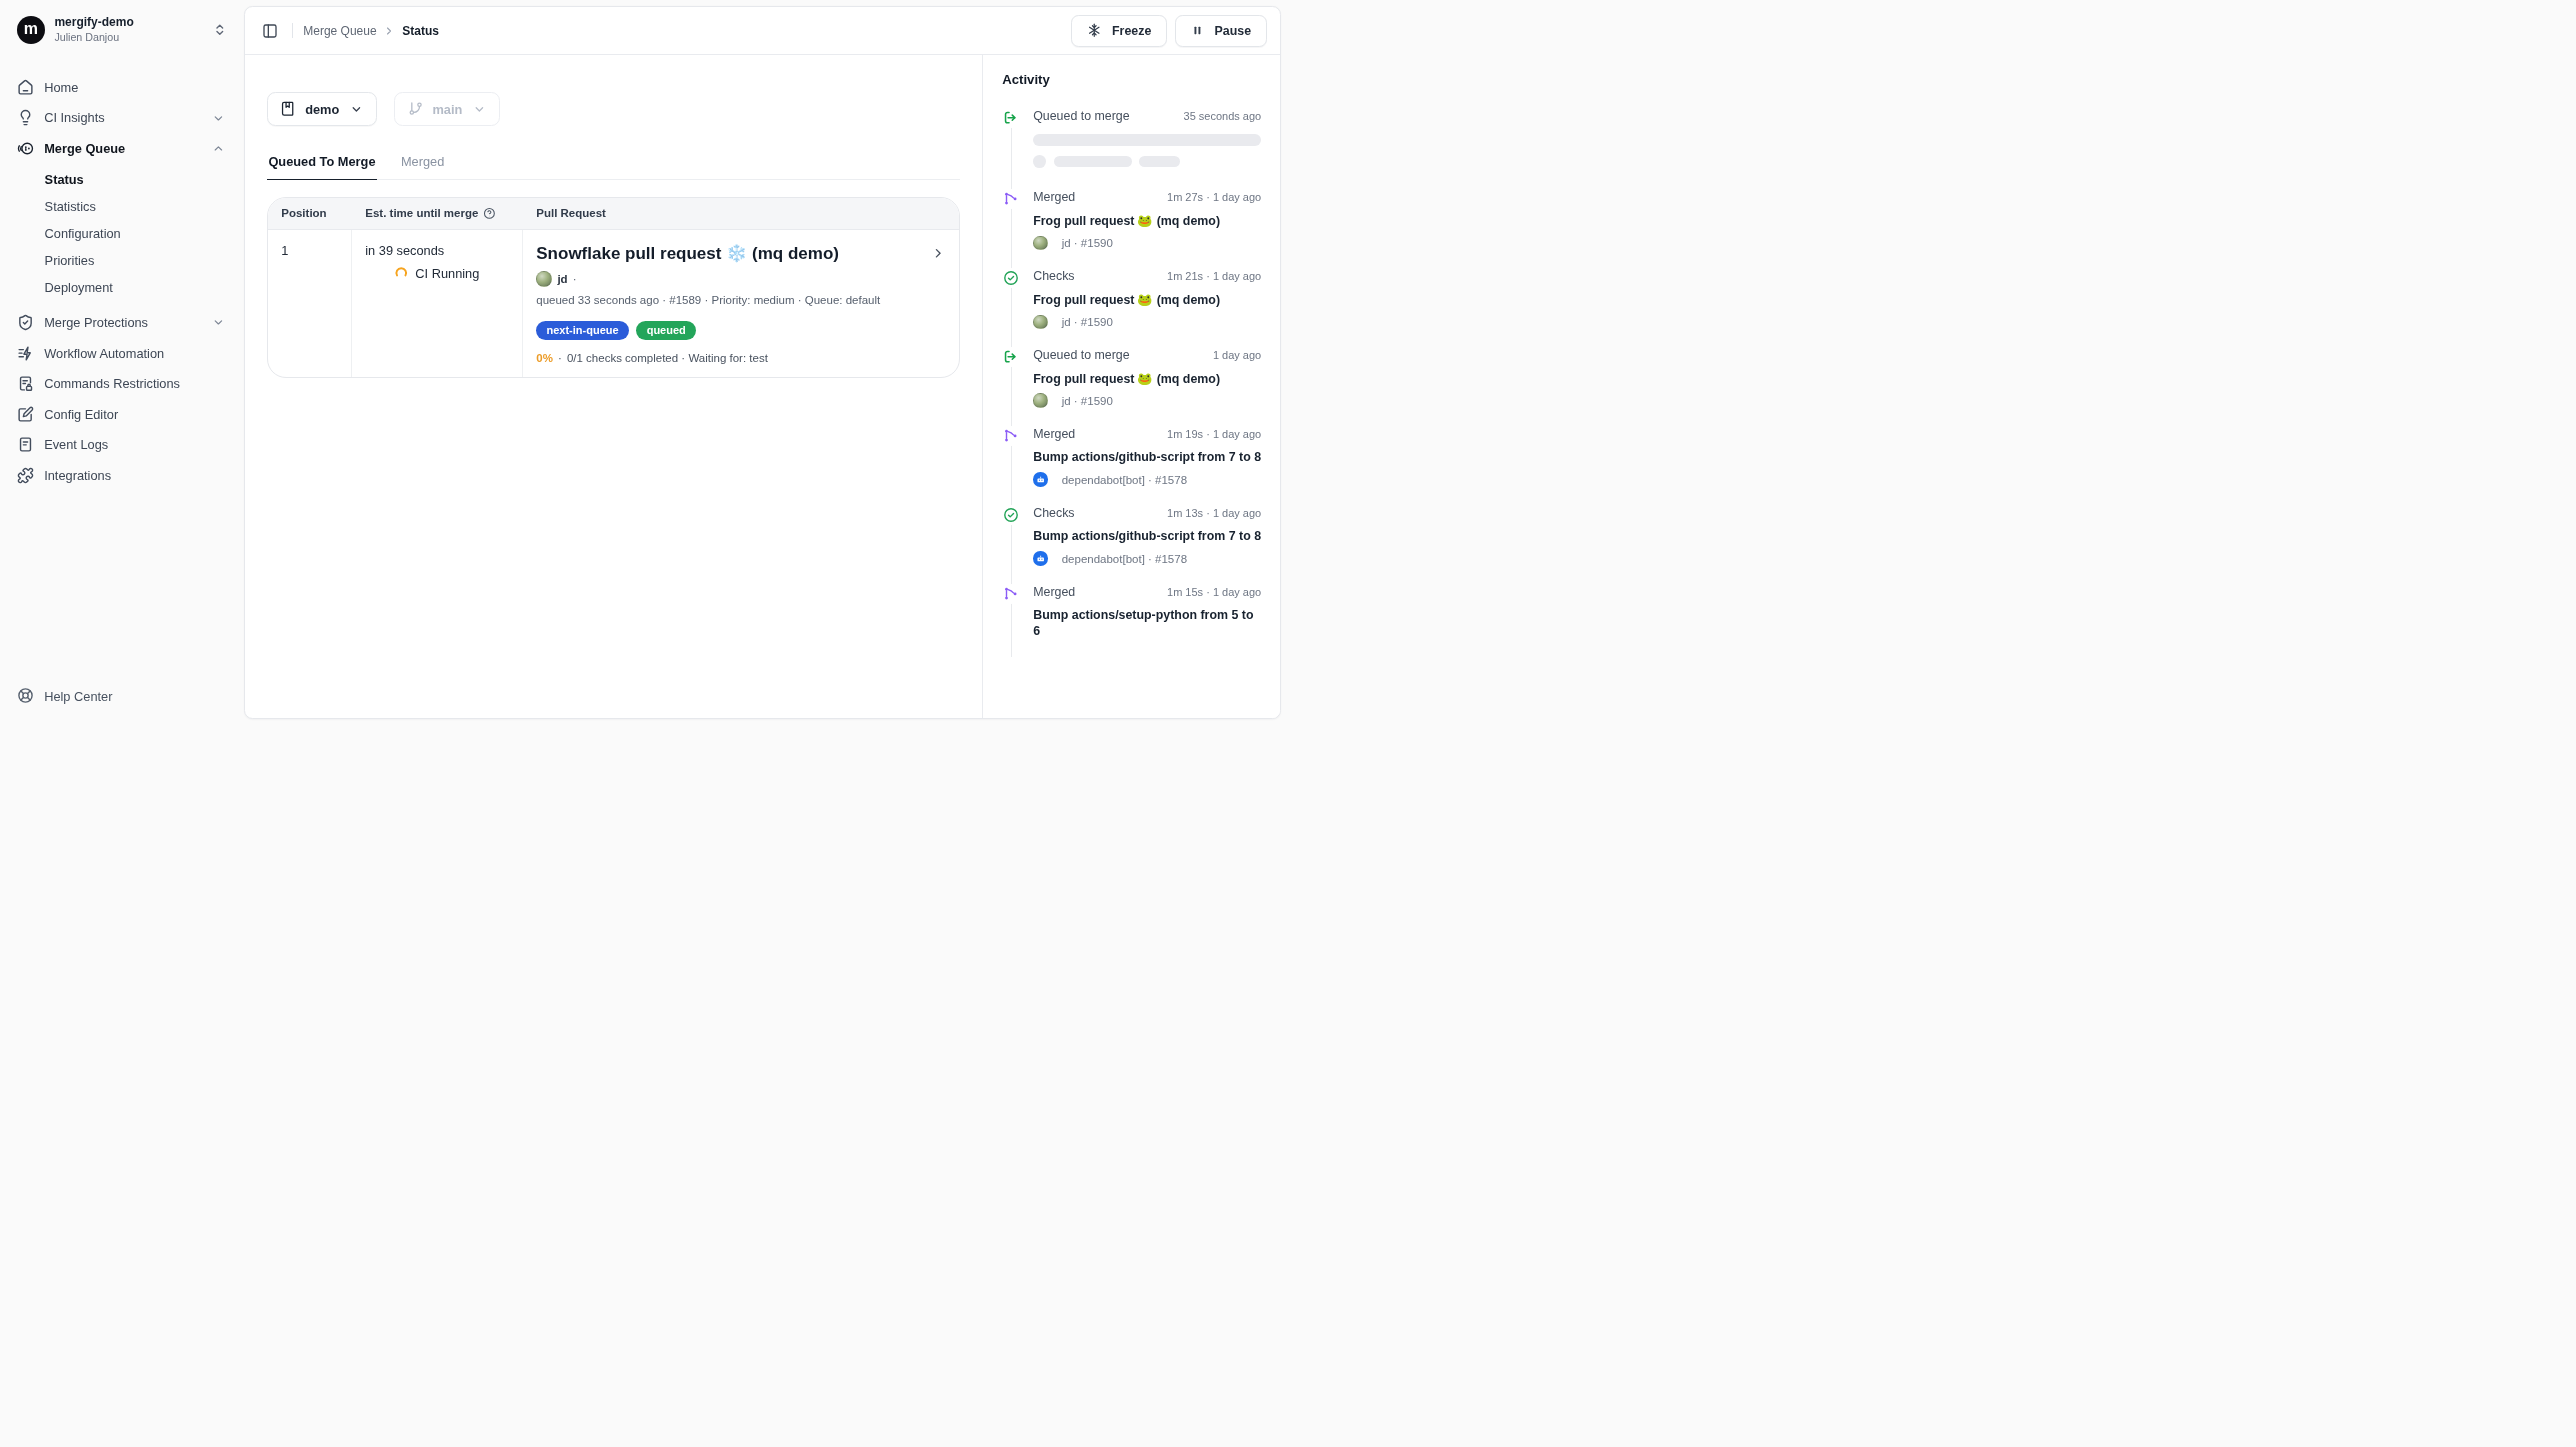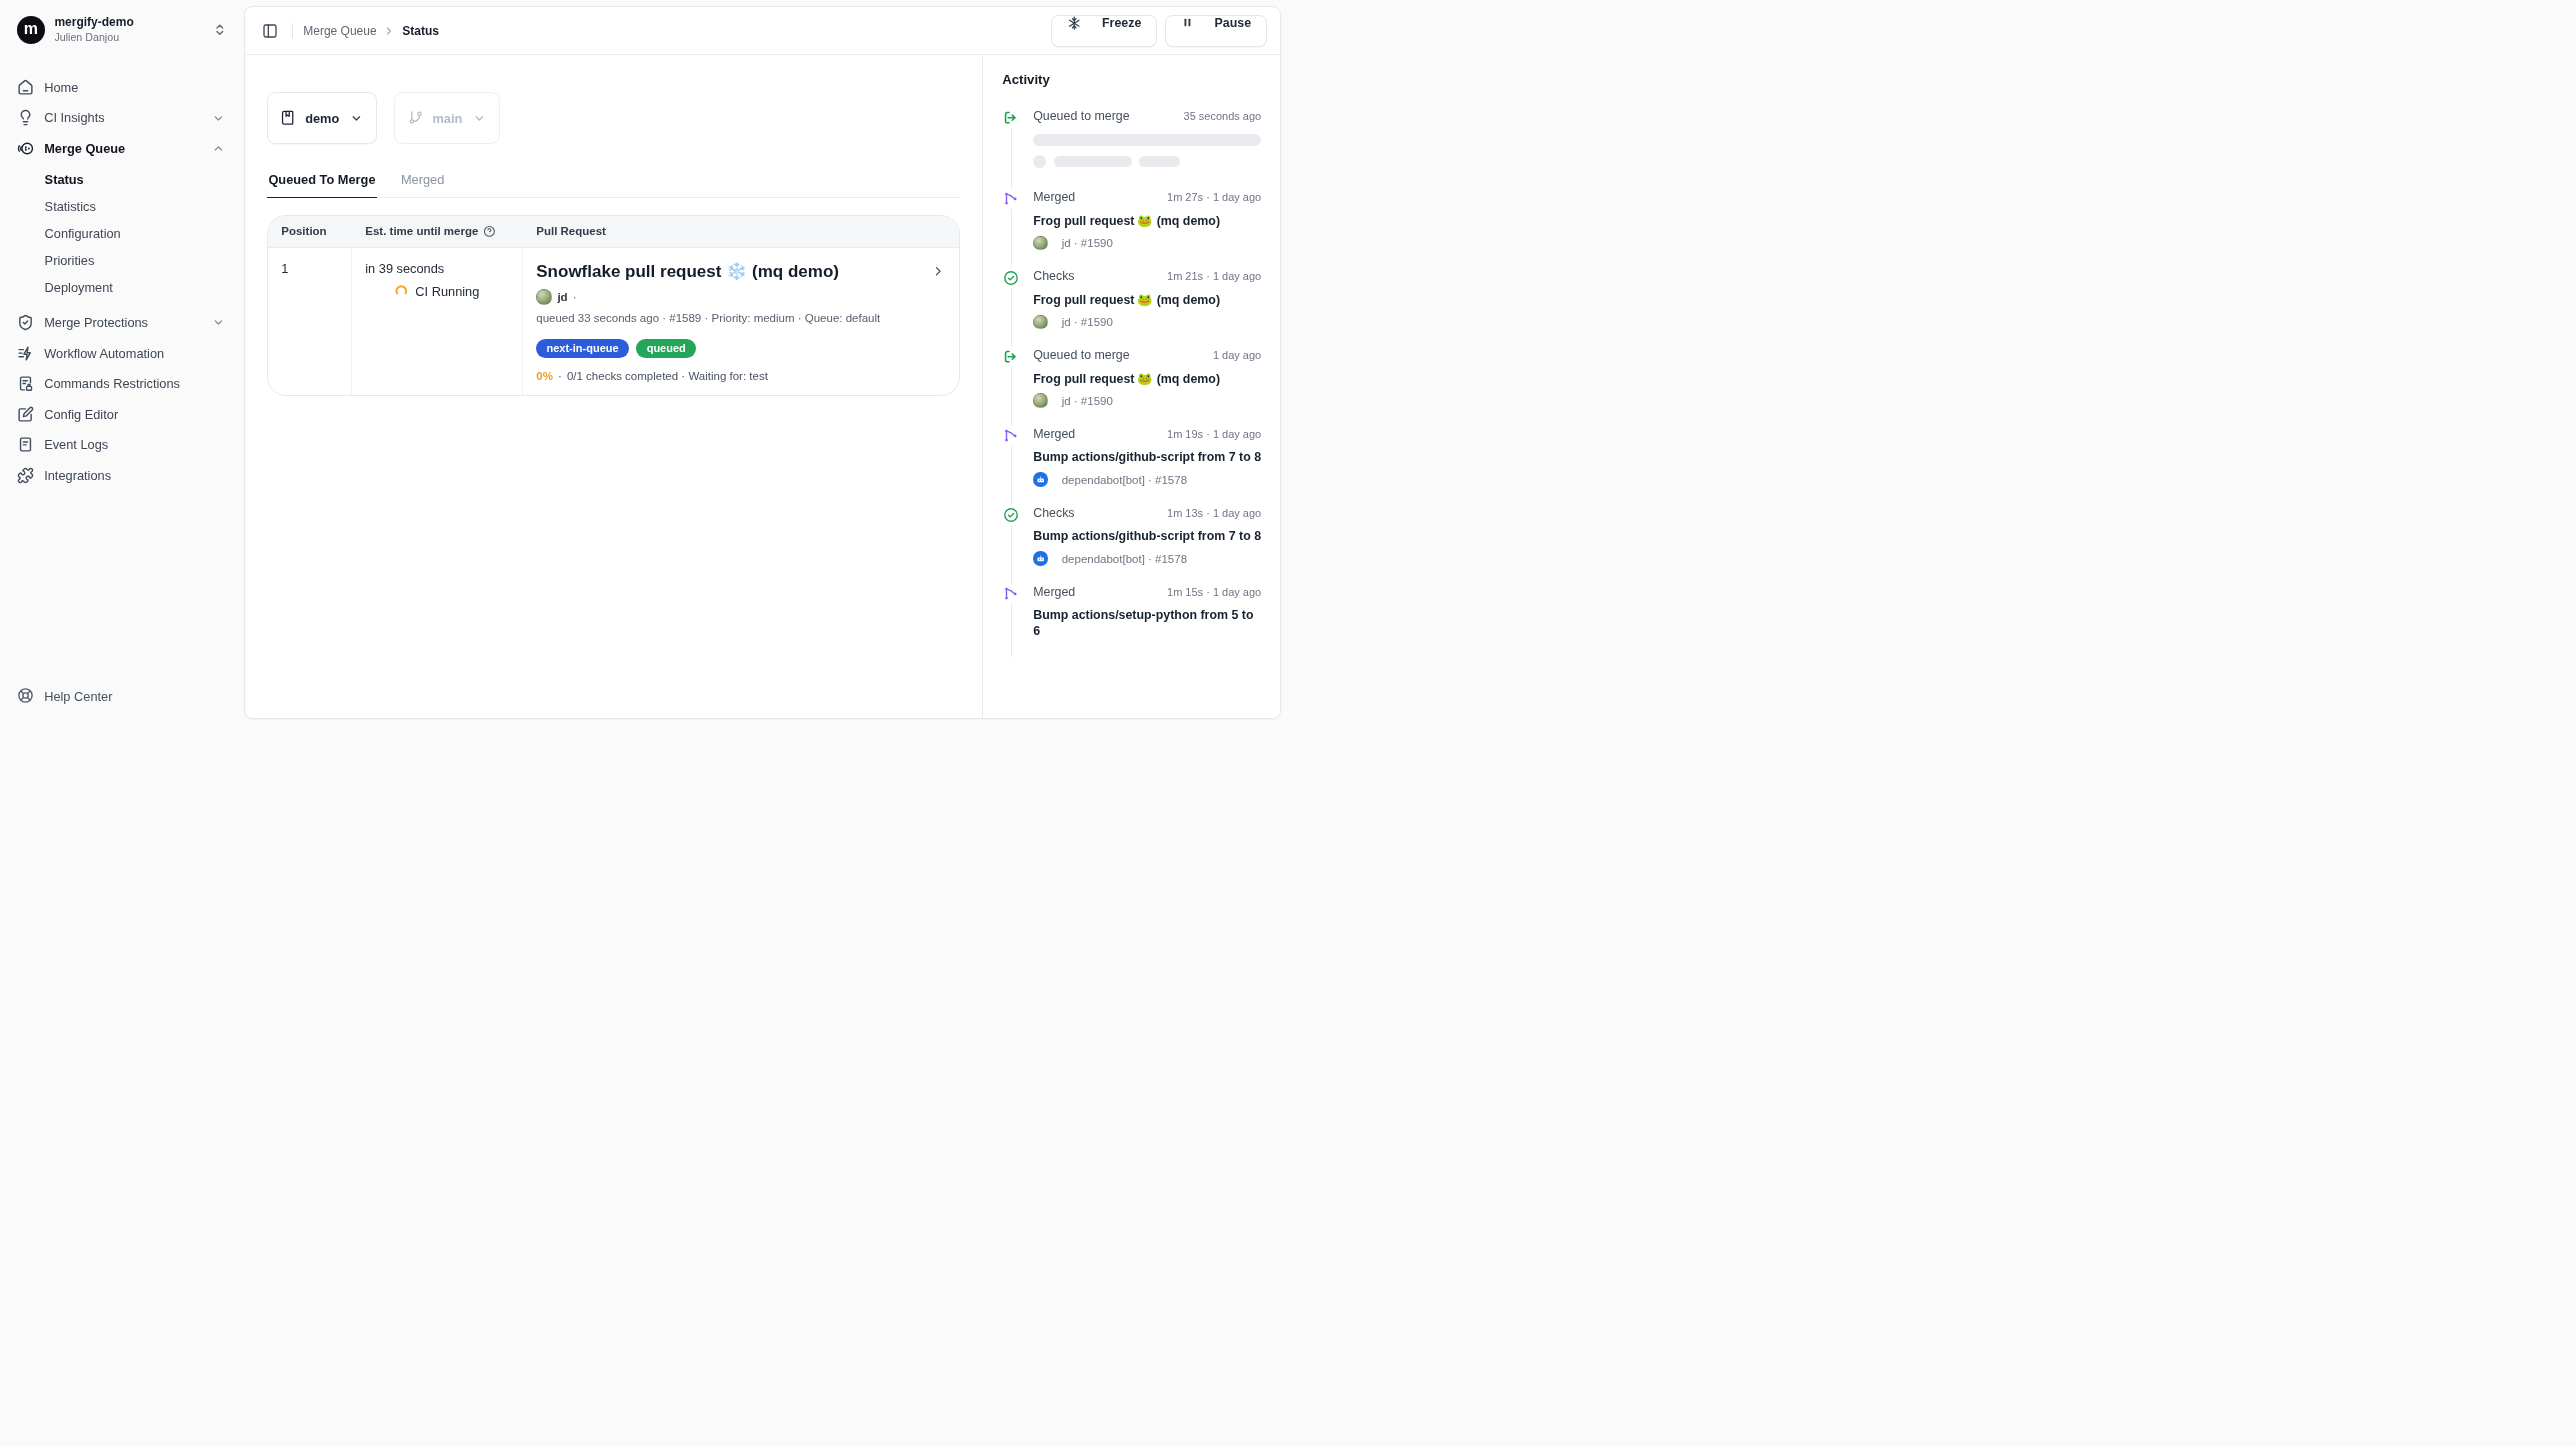--- a/index.html
+++ b/index.html
@@ -35,29 +35,29 @@
   
   .card { flex:1; margin:6px 6.8px 5.1px 1.7px; background:#fff; border:0.9px solid #e6e8ec; border-radius:8.5px; box-shadow:0 0.9px 1.7px rgba(16,24,40,.04); display:flex; flex-direction:column; overflow:hidden; }
   .card-header { flex:0 0 48px; display:flex; align-items:center; padding:0 13.6px 0 12px; border-bottom:0.9px solid #e9ebef; }
   .icon-btn { width:27px; height:27px; display:flex; align-items:center; justify-content:center; border-radius:5.1px; color:#3f4document855; color:#3f4855; cursor:pointer; }
   .hdr-divider { width:0.9px; height:15.3px; background:#e2e5ea; margin:0 10.2px 0 8.5px; }
   .breadcrumb { display:flex; align-items:center; gap:6.8px; font-size:12px; }
   .bc-section { color:#5f6774; }
   .bc-chev { color:#9aa2b0; }
   .bc-page { font-weight:700; color:#141d29; }
   .hdr-actions { margin-left:auto; display:flex; gap:8.5px; }
-  .btn { display:flex; align-items:flex-start; gap:21px; height:32px; padding:0 14.5px; background:#fff; border:0.9px solid #e3e6ea; border-radius:7.7px; font-size:12.4px; font-weight:600; color:#222b38; box-shadow:0 0.9px 0.9px rgba(16,24,40,.04); cursor:pointer; font-family:inherit; }
+  .btn { display:flex; align-items:center; gap:11px; height:32px; padding:0 14.5px; background:#fff; border:0.9px solid #e3e6ea; border-radius:7.7px; font-size:12.4px; font-weight:600; color:#222b38; box-shadow:0 0.9px 0.9px rgba(16,24,40,.04); cursor:pointer; font-family:inherit; }
   .btn .i { color:#333d4b; }
 
   .card-body { flex:1; display:flex; min-height:0; }
   .main-col { flex:1; min-width:0; padding:37px 22px 0; }
 
   
   .filters { display:flex; gap:17px; }
-  .filter-btn { display:flex; align-items:center; gap:9.4px; height:52px; padding:0 12.8px; background:#fff; border:0.9px solid #e4e7eb; border-radius:8.5px; font-size:12.8px; font-weight:700; color:#1b2431; box-shadow:0 0.9px 0.9px rgba(16,24,40,.03); cursor:pointer; }
+  .filter-btn { display:flex; align-items:center; gap:9.4px; height:34px; padding:0 12.8px; background:#fff; border:0.9px solid #e4e7eb; border-radius:8.5px; font-size:12.8px; font-weight:700; color:#1b2431; box-shadow:0 0.9px 0.9px rgba(16,24,40,.03); cursor:pointer; }
   .filter-btn .chev { color:#39414f; margin-left:1.7px; }
   .filter-btn.disabled { color:#b4bbc7; font-weight:600; border-color:#eceef2; box-shadow:none; cursor:default; }
   .filter-btn.disabled .i, .filter-btn.disabled .chev { color:#b4bbc7; }
 
   
   .tabs { display:flex; gap:22px; margin-top:20.5px; border-bottom:0.9px solid #eceef1; }
   .tab { padding:7.7px 1.7px 9.4px; font-size:12.8px; font-weight:700; color:#121a26; border-bottom:1.7px solid #17202c; margin-bottom:-0.9px; cursor:pointer; }
   .tab.inactive { color:#8a93a2; font-weight:500; border-bottom-color:transparent; }
 
   

